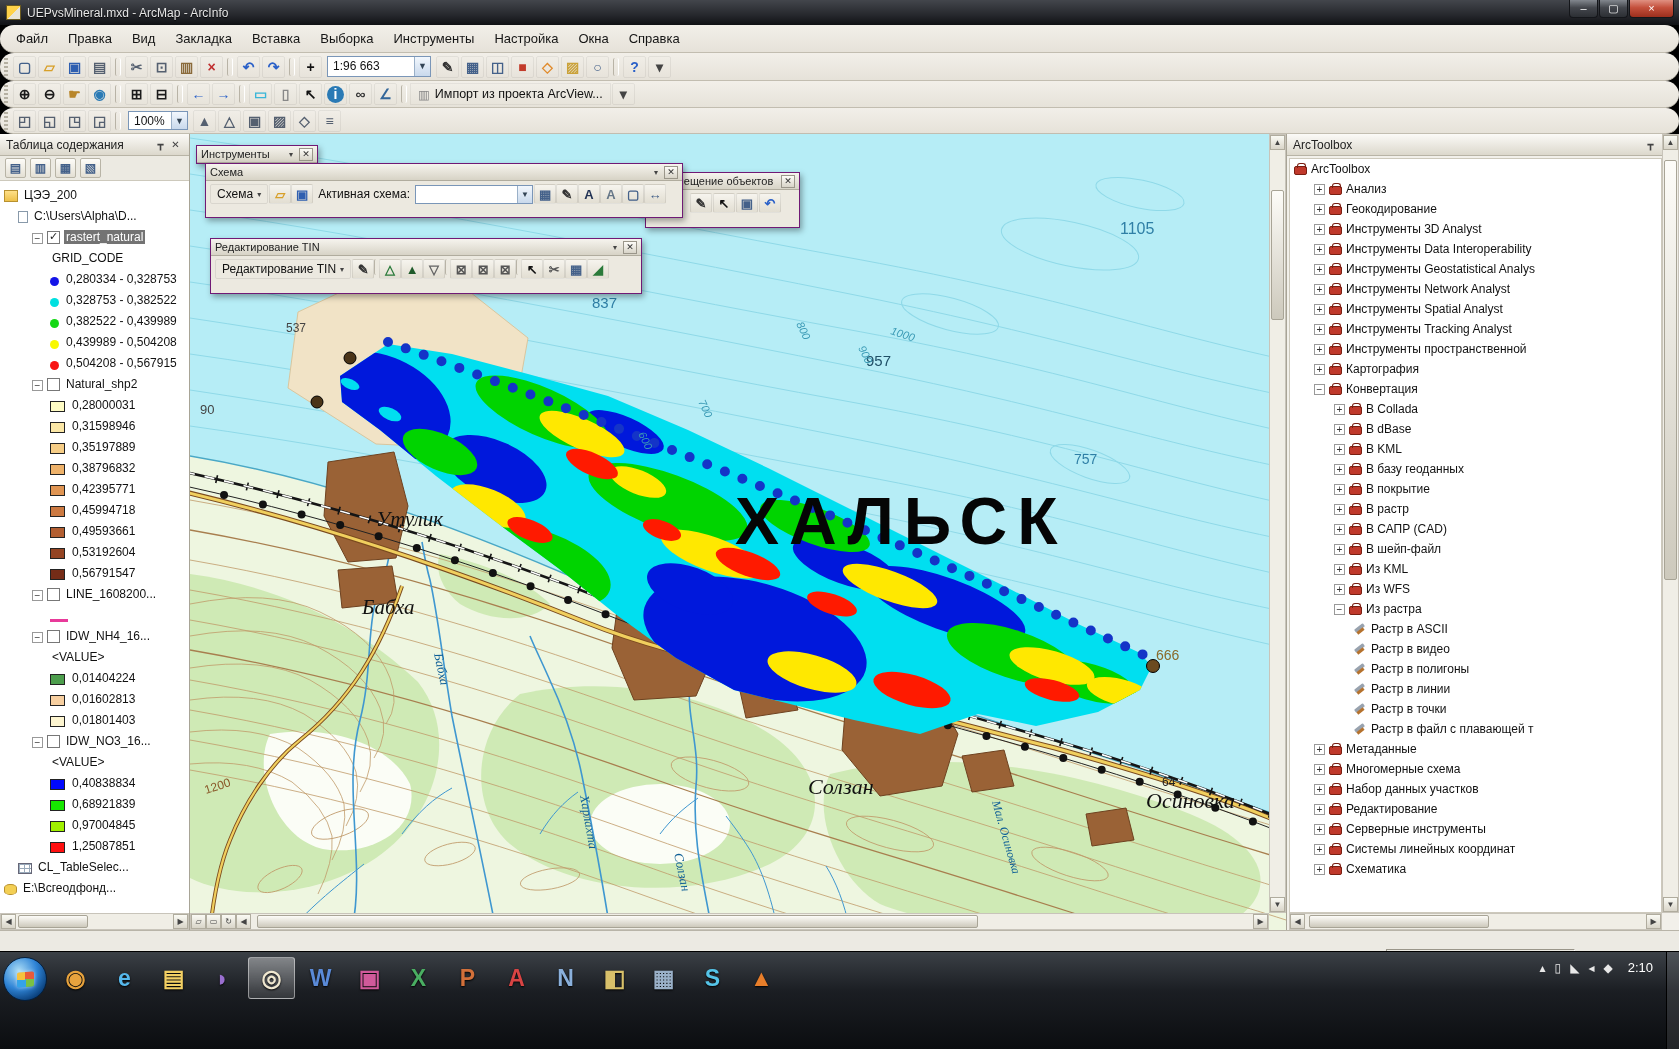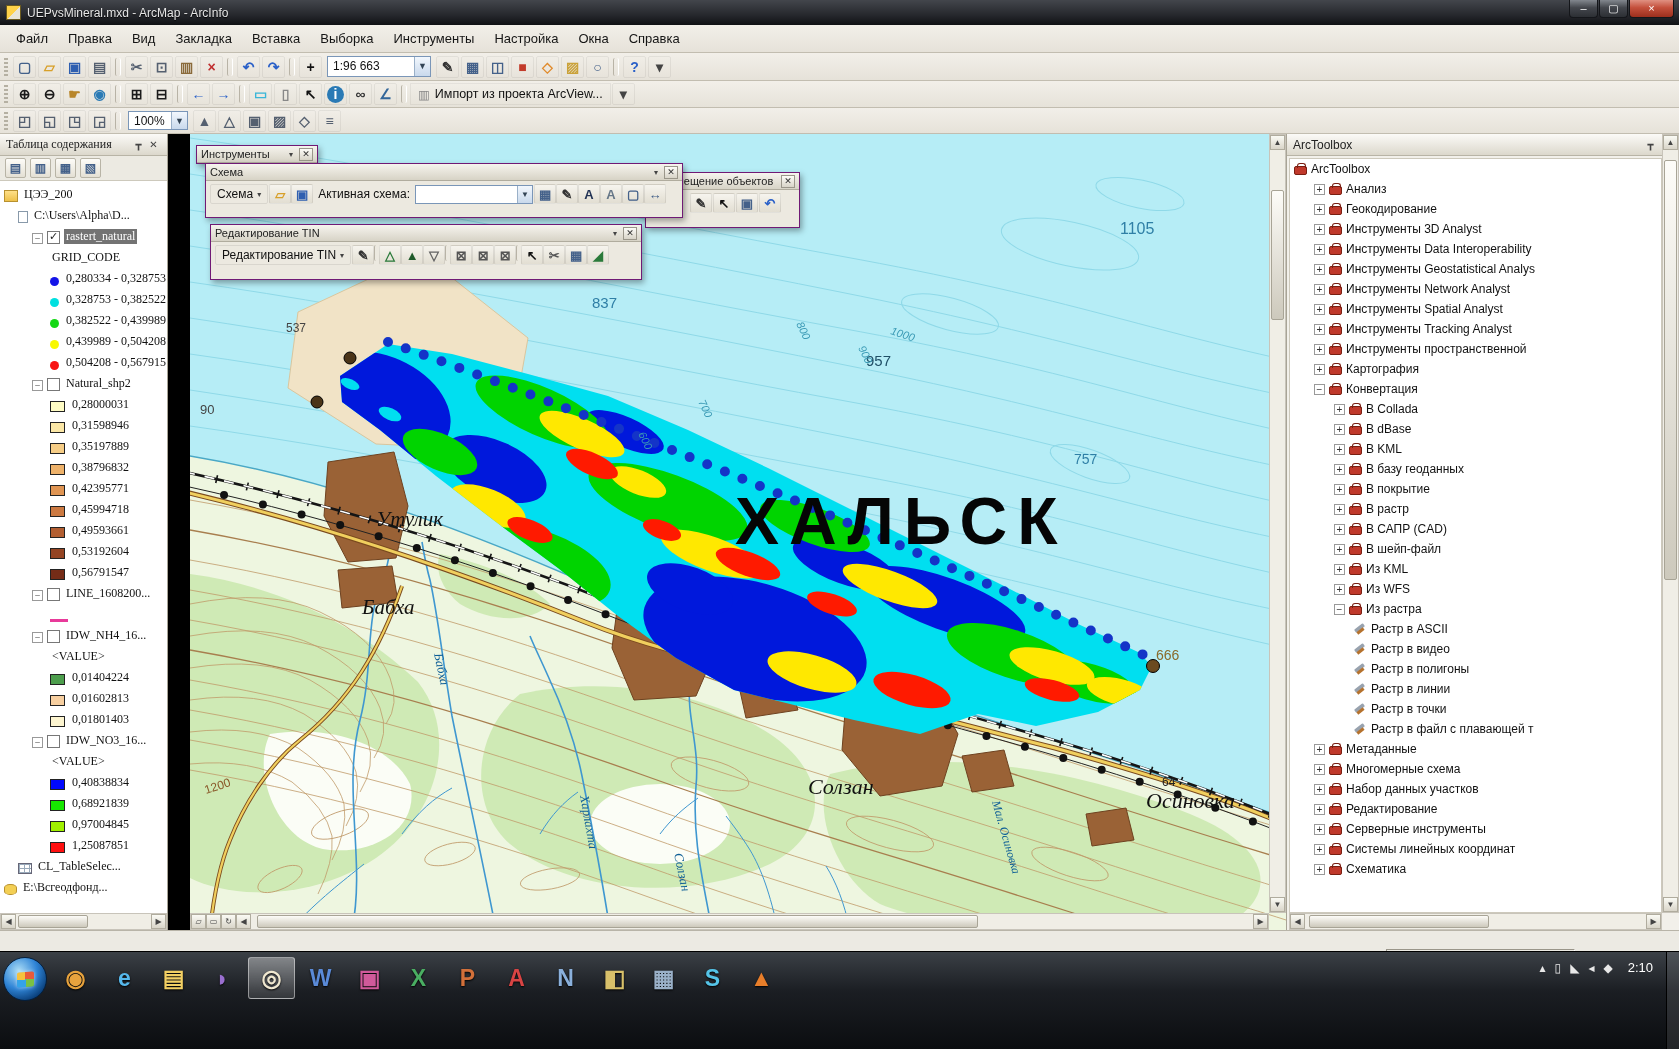--- a/index.html
+++ b/index.html
@@ -9,21 +9,21 @@
   #titlebar { position:absolute; left:0; top:0; width:1679px; height:25px;
     background:linear-gradient(#43464c,#26282d 60%,#101114); display:flex; align-items:center; padding:0 6px; }
   #app-icon { width:15px; height:15px; background:linear-gradient(135deg,#ffd24a 0 50%,#e8e4d8 50%); border:1px solid #6a5a20; margin-right:6px; }
   #titlebar .title { color:#e6e6e6; font-size:12px; text-shadow:0 1px 1px #000; }
   #win-controls { position:absolute; right:5px; top:0; display:flex; }
   .wbtn { width:29px; height:18px; border:1px solid #14161a; border-top:none; border-radius:0 0 4px 4px;
     background:linear-gradient(#82878e,#44474d 45%,#2c2f34); color:#fff; font-size:11px; line-height:17px; text-align:center; margin-left:1px; }
   .wbtn.close { width:45px; background:linear-gradient(#e09182,#c4503c 45%,#9c2f1d); }
 
   
-  .bar { position:absolute; left:0; width:1679px; background:linear-gradient(#f2efe9,#e6e2d9); border-bottom:1px solid #c2bdb0; display:flex; align-items:center; }
+  .bar { position:absolute; left:0; width:1679px; background:linear-gradient(#f2efe9,#e6e2d9); border-bottom:1px solid #c2bdb0; display:flex; align-items:center;border-radius:14px; }
   #menubar { top:25px; height:28px; padding-left:6px; }
   .menu-item { padding:0 10px; font-size:13px; color:#151515; line-height:26px; }
   #toolbar1 { top:53px; height:28px; }
   #toolbar2 { top:81px; height:27px; }
   #toolbar3 { top:108px; height:26px; background:linear-gradient(#ecz,#e6e2d9); }
   .grip { width:4px; height:18px; margin:0 4px; background:repeating-linear-gradient(180deg,#b5b0a2 0 2px,transparent 2px 4px); }
   .tlist { display:flex; align-items:center; }
   .tbtn { width:23px; height:22px; display:flex; align-items:center; justify-content:center; border:1px solid rgba(0,0,0,0.06); border-radius:2px; margin:0 1px; background:transparent; }
   .tbtn i { font-style:normal; font-size:14px; font-weight:bold; color:var(--c,#333); background:var(--bg,transparent); width:17px; height:17px; display:flex; align-items:center; justify-content:center; border-radius:50%; line-height:1; }
   .tbtn[data-kind="sep"] { width:6px; border:none; border-left:1px solid #b8b3a6; border-right:1px solid #fff; height:18px; margin:0 3px; }
@@ -31,21 +31,21 @@
   .combo .val { font-size:12px; padding:2px 5px 0 5px; color:#111; min-width:86px; }
   .combo .drop { width:16px; background:linear-gradient(#f2f7fd,#c9d9ec); border-left:1px solid #9ab0c8; font-size:9px; color:#345; text-align:center; line-height:19px; }
   .flatbtn { display:flex; align-items:center; gap:5px; height:22px; padding:0 7px; font-size:12.5px; color:#111; border:1px solid rgba(0,0,0,0.05); }
 
   
   .panel { position:absolute; top:134px; height:796px; background:#f2f0ea; border-right:1px solid #a8a496; }
   .phead { height:22px; background:linear-gradient(#fbfaf7,#dcd8cc); border-bottom:1px solid #b8b4a6; display:flex; align-items:center; padding:0 6px; font-size:12px; color:#222; }
   .phead .sp { flex:1; }
   .pico { width:15px; height:15px; display:flex; align-items:center; justify-content:center; font-size:10px; color:#444; border:1px solid transparent; }
 
-  #toc-panel { left:0; width:168px;font-family:Liberation Serif, serif; }
+  #toc-panel { left:0; width:190px; }
   #toc-tabs { height:25px; display:flex; align-items:center; gap:2px; padding:0 4px; background:#eceae2; border-bottom:1px solid #cdc9bc; }
   #toc-tabs .tbtn { width:21px; height:20px; border:1px solid #b8b4a6; background:linear-gradient(#fdfcf8,#e4e0d4); }
   #toc-tree { position:absolute; top:47px; left:0; right:0; bottom:17px; background:#fff; overflow:hidden; }
   .toc-row { display:flex; align-items:flex-end; height:21px; padding-left:4px; white-space:nowrap; overflow:hidden; }
   .toc-row[data-level="1"] { padding-left:18px; }
   .toc-row[data-level="2"] { padding-left:32px; }
   .toc-row[data-level="3"] { padding-left:50px; }
   .toc-row .lbl { font-size:12px; color:#111; padding:0 2px; }
   .toc-row[data-selected="true"] .lbl { background:#737373; color:#fff; }
 
@@ -850,21 +850,21 @@
           <span class="fbtn" style="--c: #44618a;">
             <i>▢</i>
           </span>
           <span class="fbtn" style="--c: #44618a;">
             <i>↔</i>
           </span>
         </span>
     </div>
   </div>
 
-  <div class="fwin" style="left:20px; top:90px; width:432px; height:56px; z-index:5;">
+  <div class="fwin" style="left:20px; top:104px; width:432px; height:56px; z-index:5;">
     <div class="ftitle">
       <span>Редактирование TIN</span>
       <span class="sp"></span>
         <span class="fdrop">▾</span>
       <span class="fclose">✕</span>
     </div>
     <div class="frow">
       <span class="fmenu">
         <span>Редактирование TIN</span>
         <span class="arr">▾</span>

